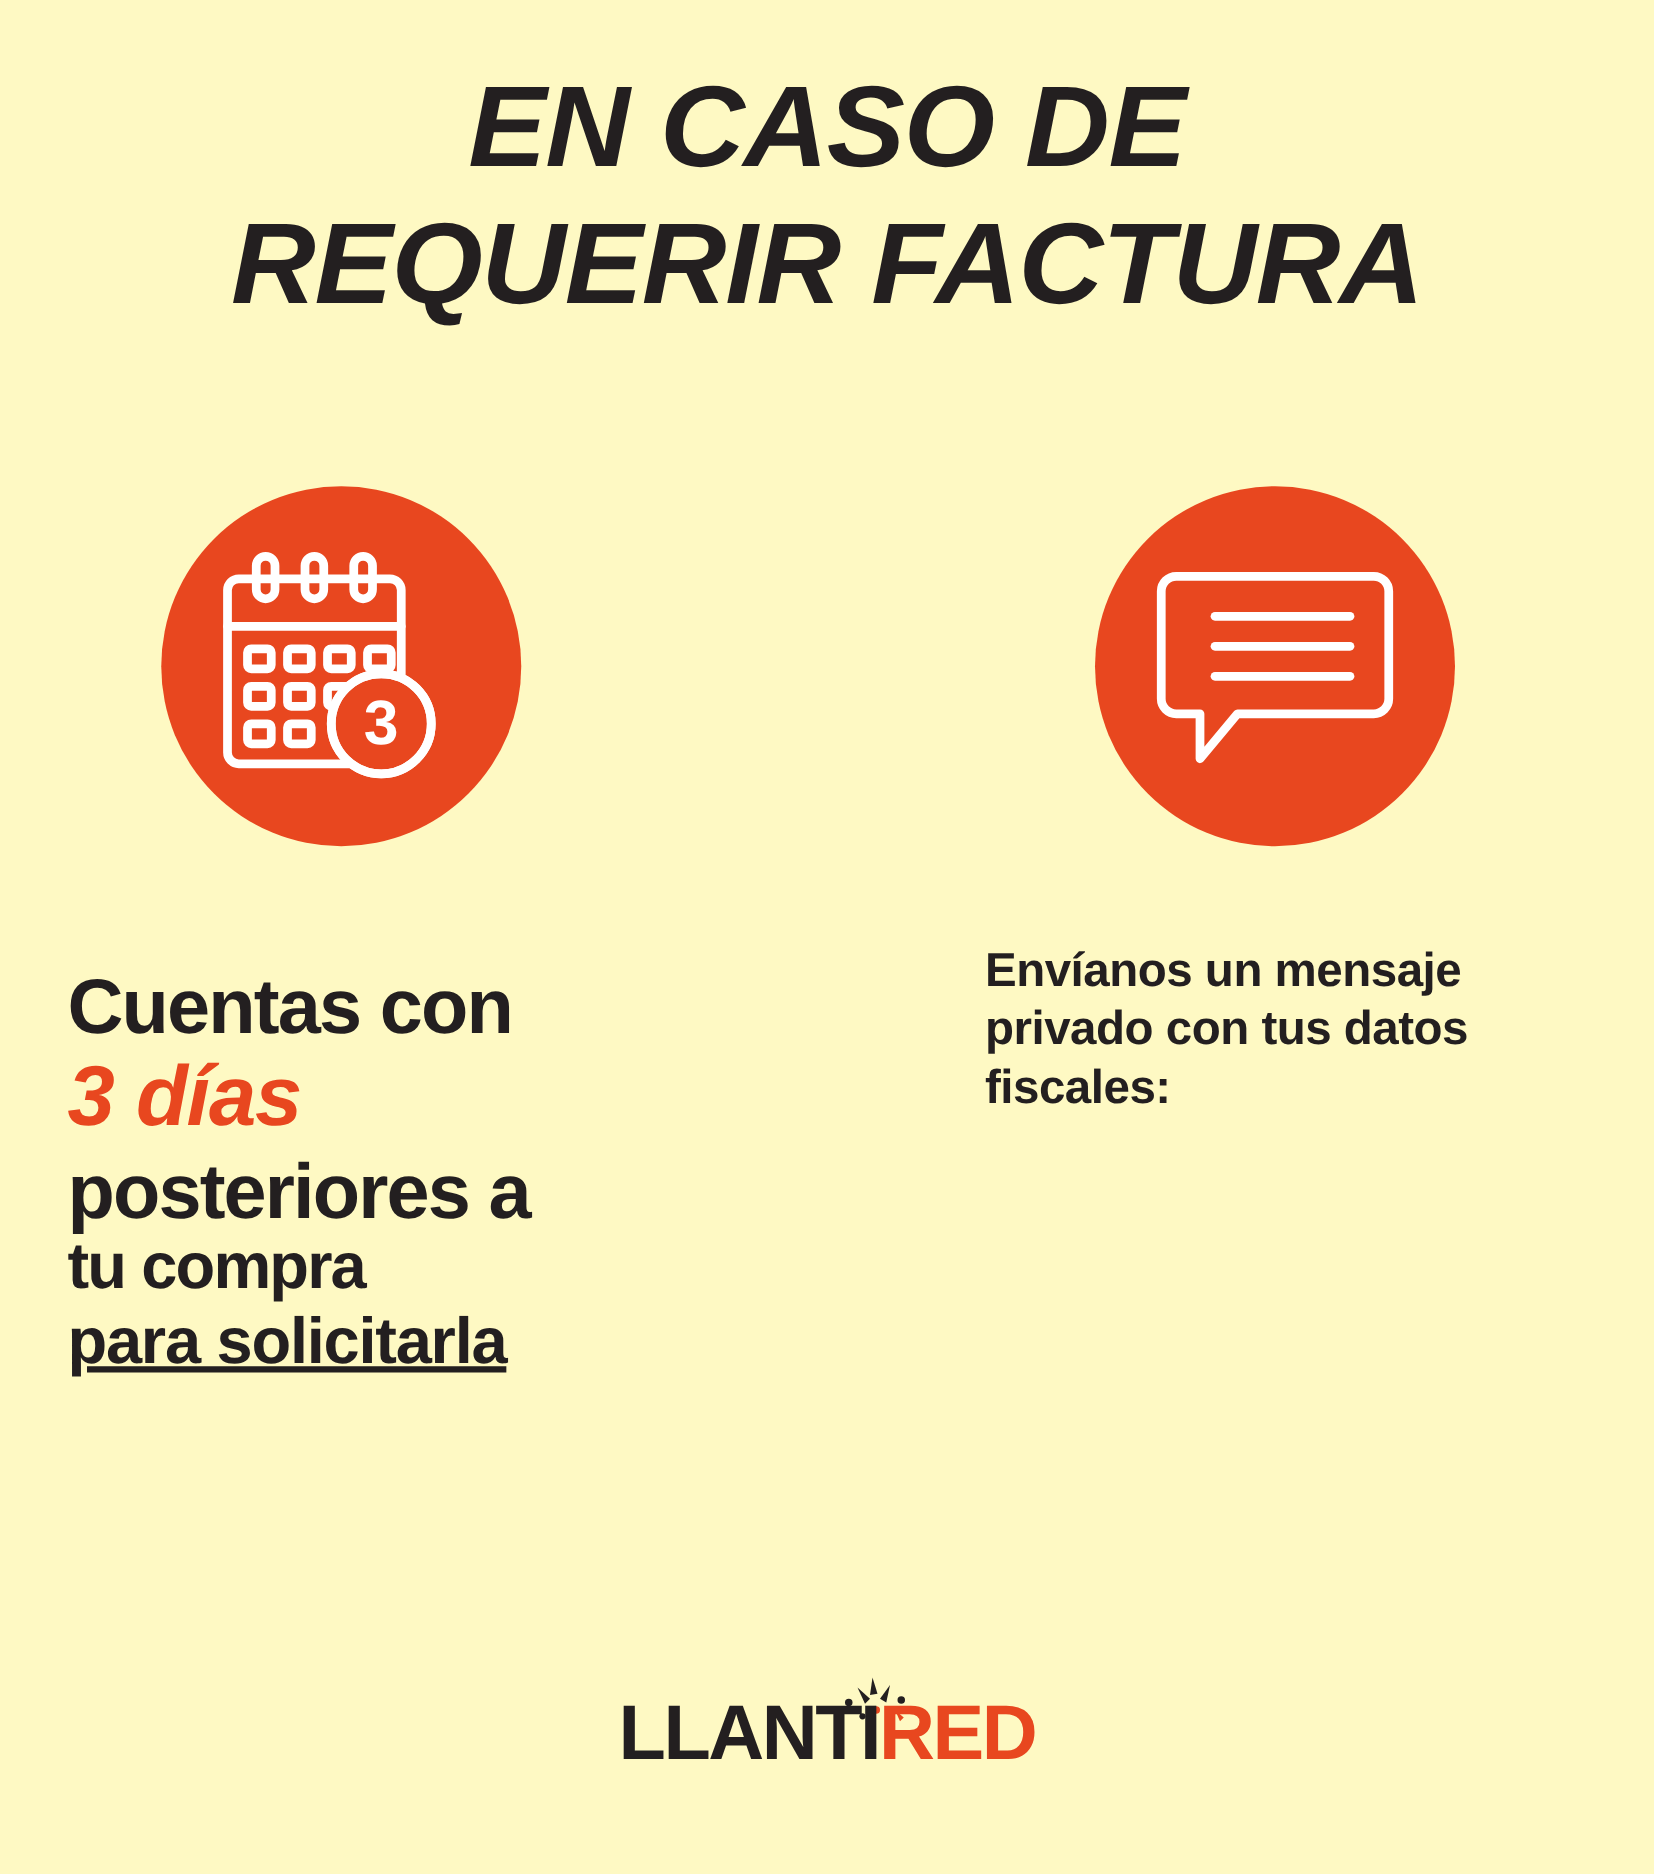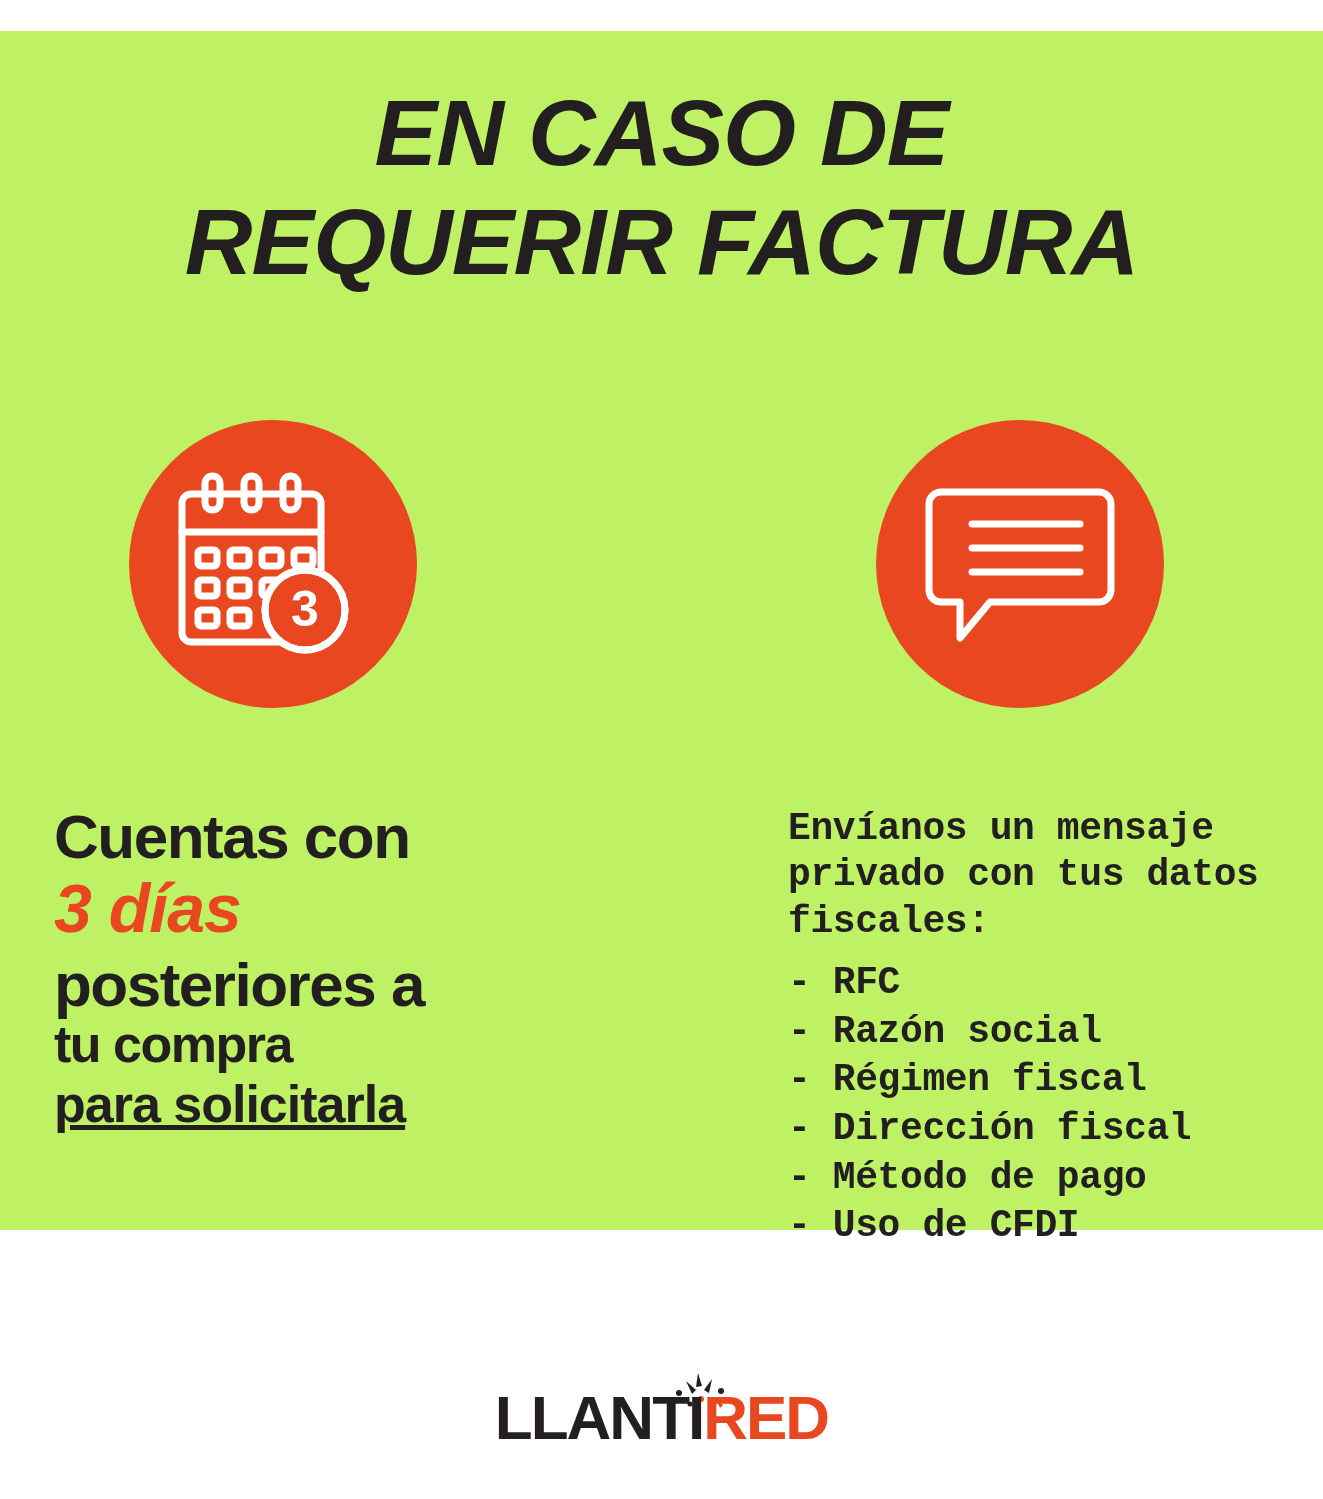--- a/index.html
+++ b/index.html
@@ -11,23 +11,22 @@
     height: 1499px;
     background: #ffffff;
     font-family: "Liberation Sans", sans-serif;
     overflow: hidden;
     position: relative;
   }
 
   .poster {
     position: relative;
     width: 1323px;
-    height: 1199px;
-    background: #bef264;
-    margin-top: 31px;
+    height: 1499px;
+    background: #fef9c3;
   }
 
   
   .headline {
     position: absolute;
     top: 48px;
     left: 0;
     width: 1323px;
     text-align: center;
     color: #231f20;
@@ -109,24 +108,23 @@
     line-height: 1.1;
     letter-spacing: -1px;
     margin-top: 4px;
     text-decoration: underline;
   }
 
   
   .col-right {
     position: absolute;
     left: 788px;
-    top: 775px;
+    top: 754px;
     width: 500px;
     color: #231f20;
-    font-family: Liberation Mono, monospace;
   }
   .col-right .intro {
     font-size: 38px;
     font-weight: 700;
     line-height: 1.22;
     letter-spacing: -0.4px;
     margin-bottom: 14px;
   }
   .col-right ul {
     list-style: none;
@@ -220,28 +218,20 @@
   <div class="col-left">
     <div class="l1">Cuentas con</div>
     <div class="l2">3 días</div>
     <div class="l3">posteriores a</div>
     <div class="l4">tu compra</div>
     <div class="l5">para solicitarla</div>
   </div>
 
   <div class="col-right">
     <div class="intro">Envíanos un mensaje privado con tus datos fiscales:</div>
-    <ul>
-      <li>- RFC</li>
-      <li>- Razón social</li>
-      <li>- Régimen fiscal</li>
-      <li>- Dirección fiscal</li>
-      <li>- Método de pago</li>
-      <li>- Uso de CFDI</li>
-    </ul>
   </div>
 
   <div class="logo">
     <svg class="logo-burst" viewBox="0 0 60 42" xmlns="http://www.w3.org/2000/svg">
       <g fill="#231f20">
         <path d="M28 2 l4 13 l-6 1 z"></path>
         <path d="M16 10 l10 9 l-4 4 z"></path>
         <path d="M42 8 l-8 11 l5 3 z"></path>
         <circle cx="9" cy="22" r="3"></circle>
         <circle cx="51" cy="20" r="3"></circle>

